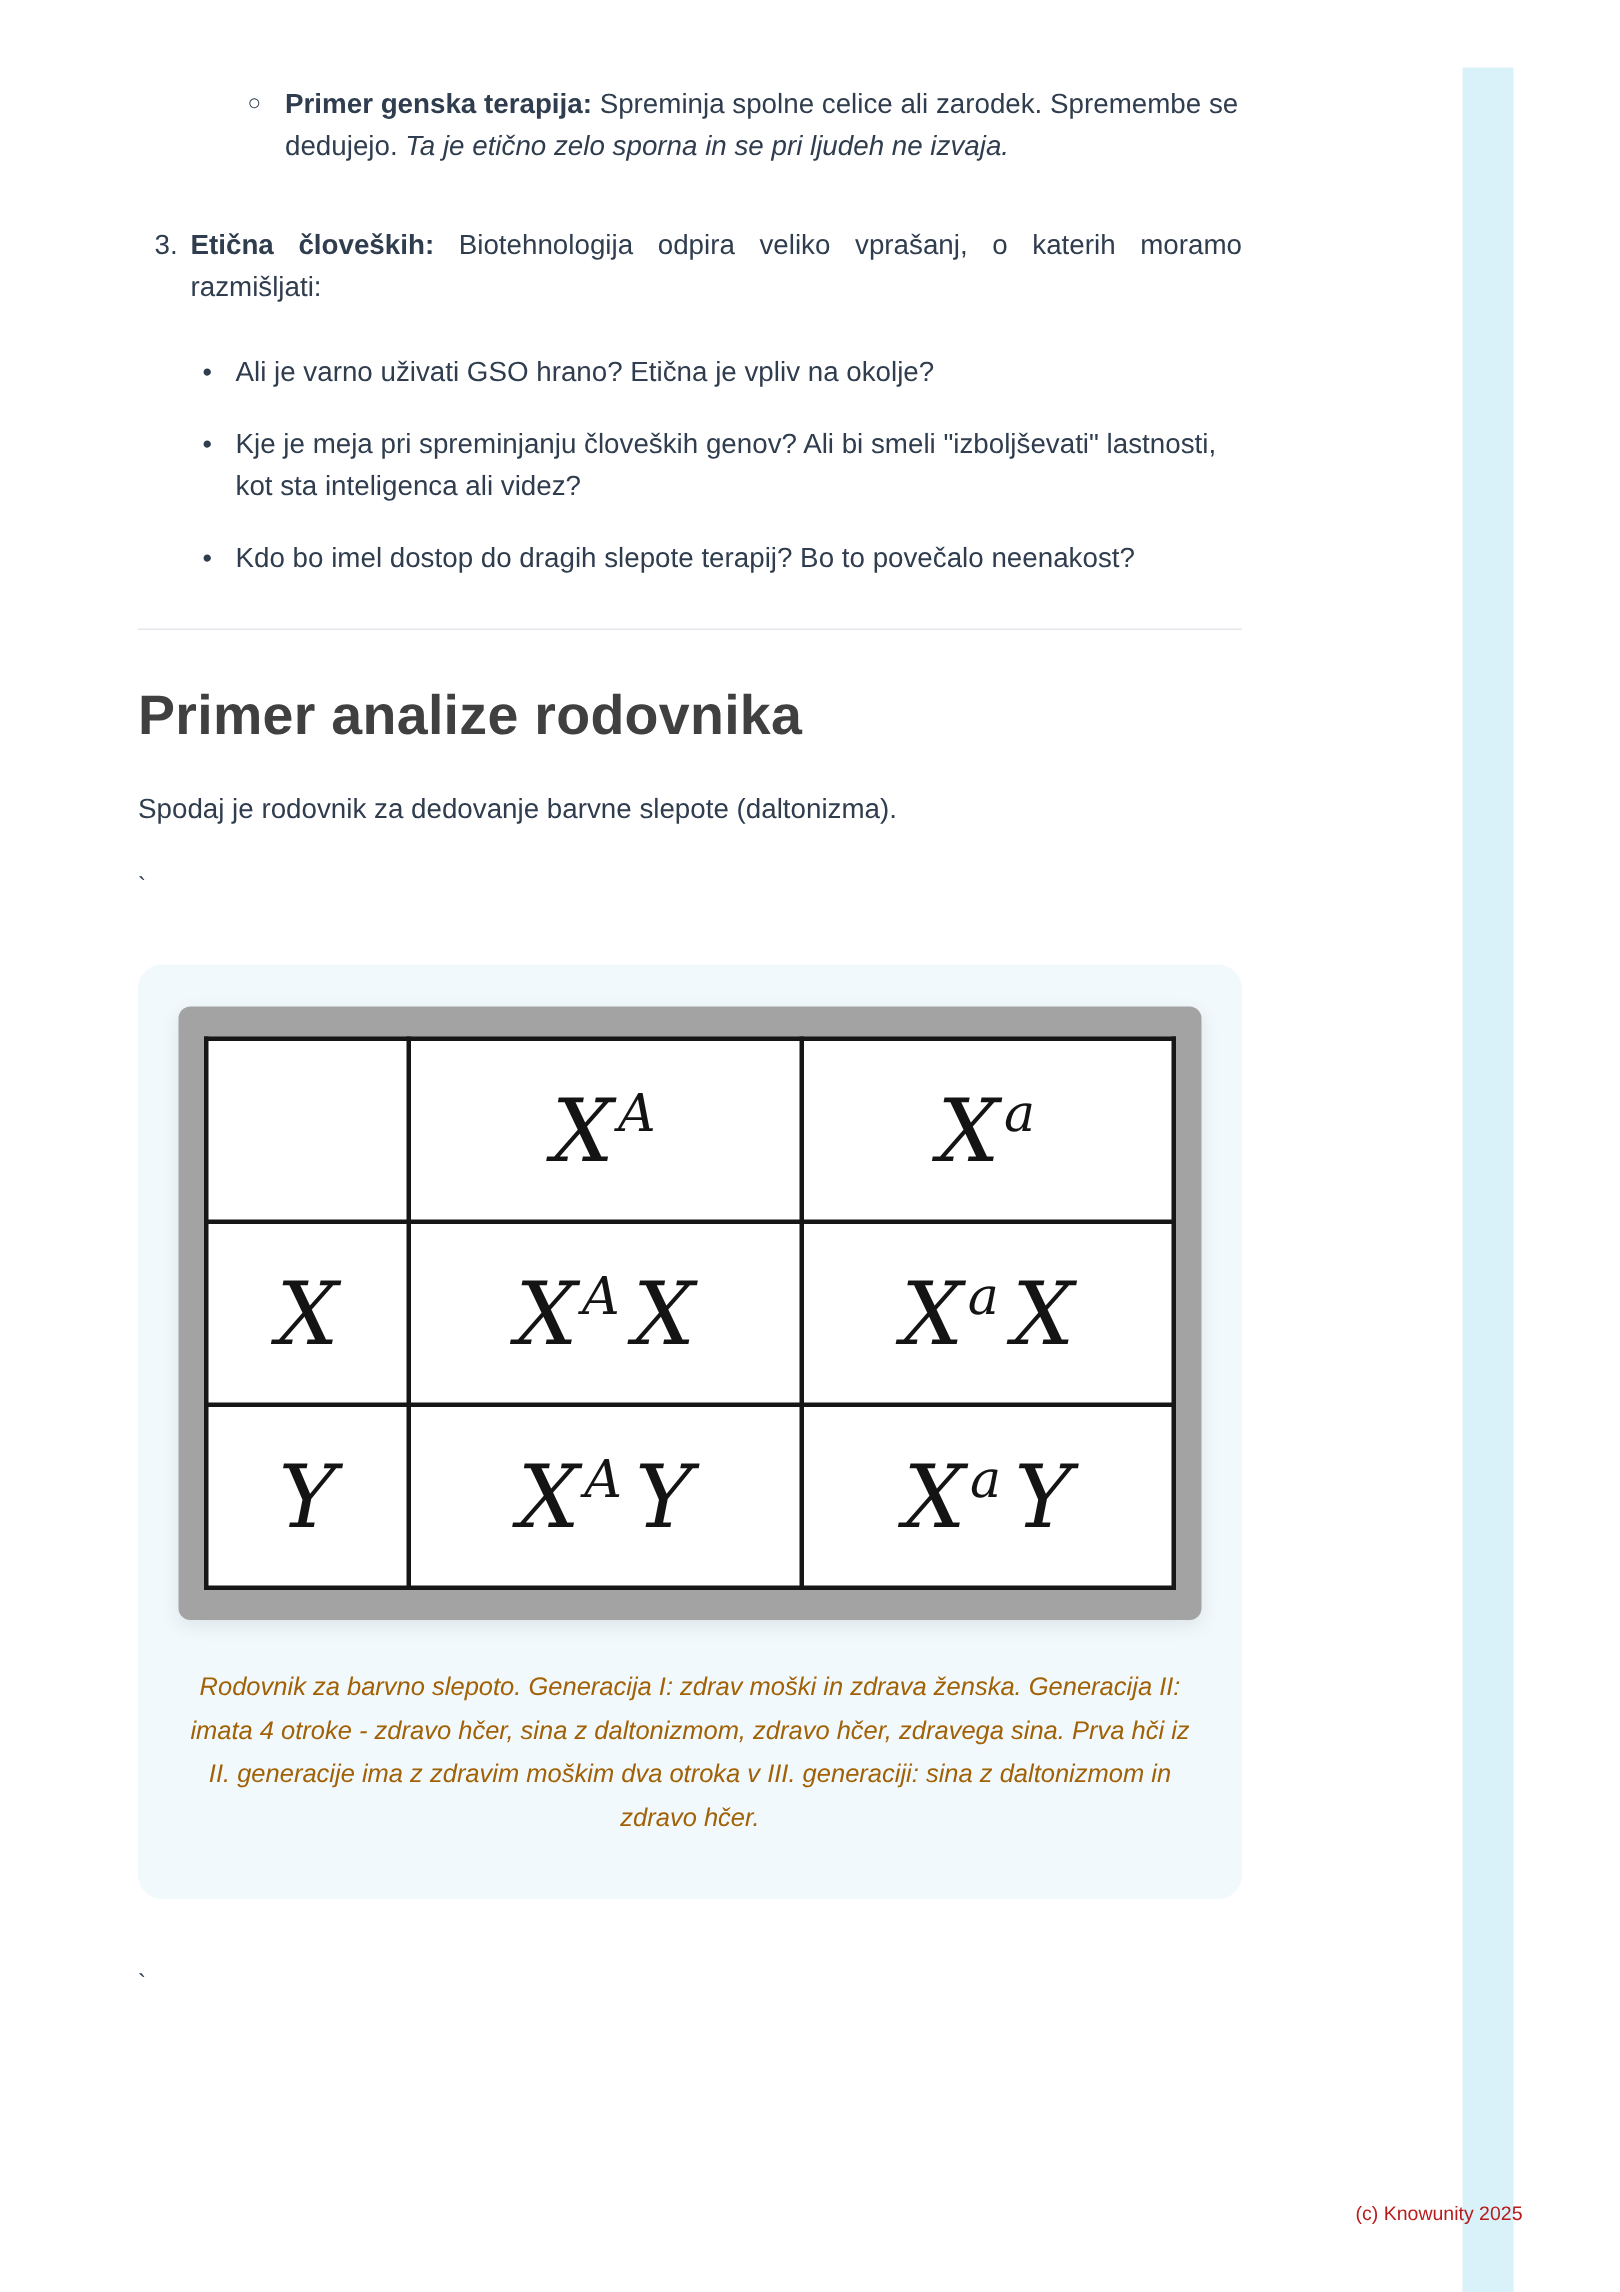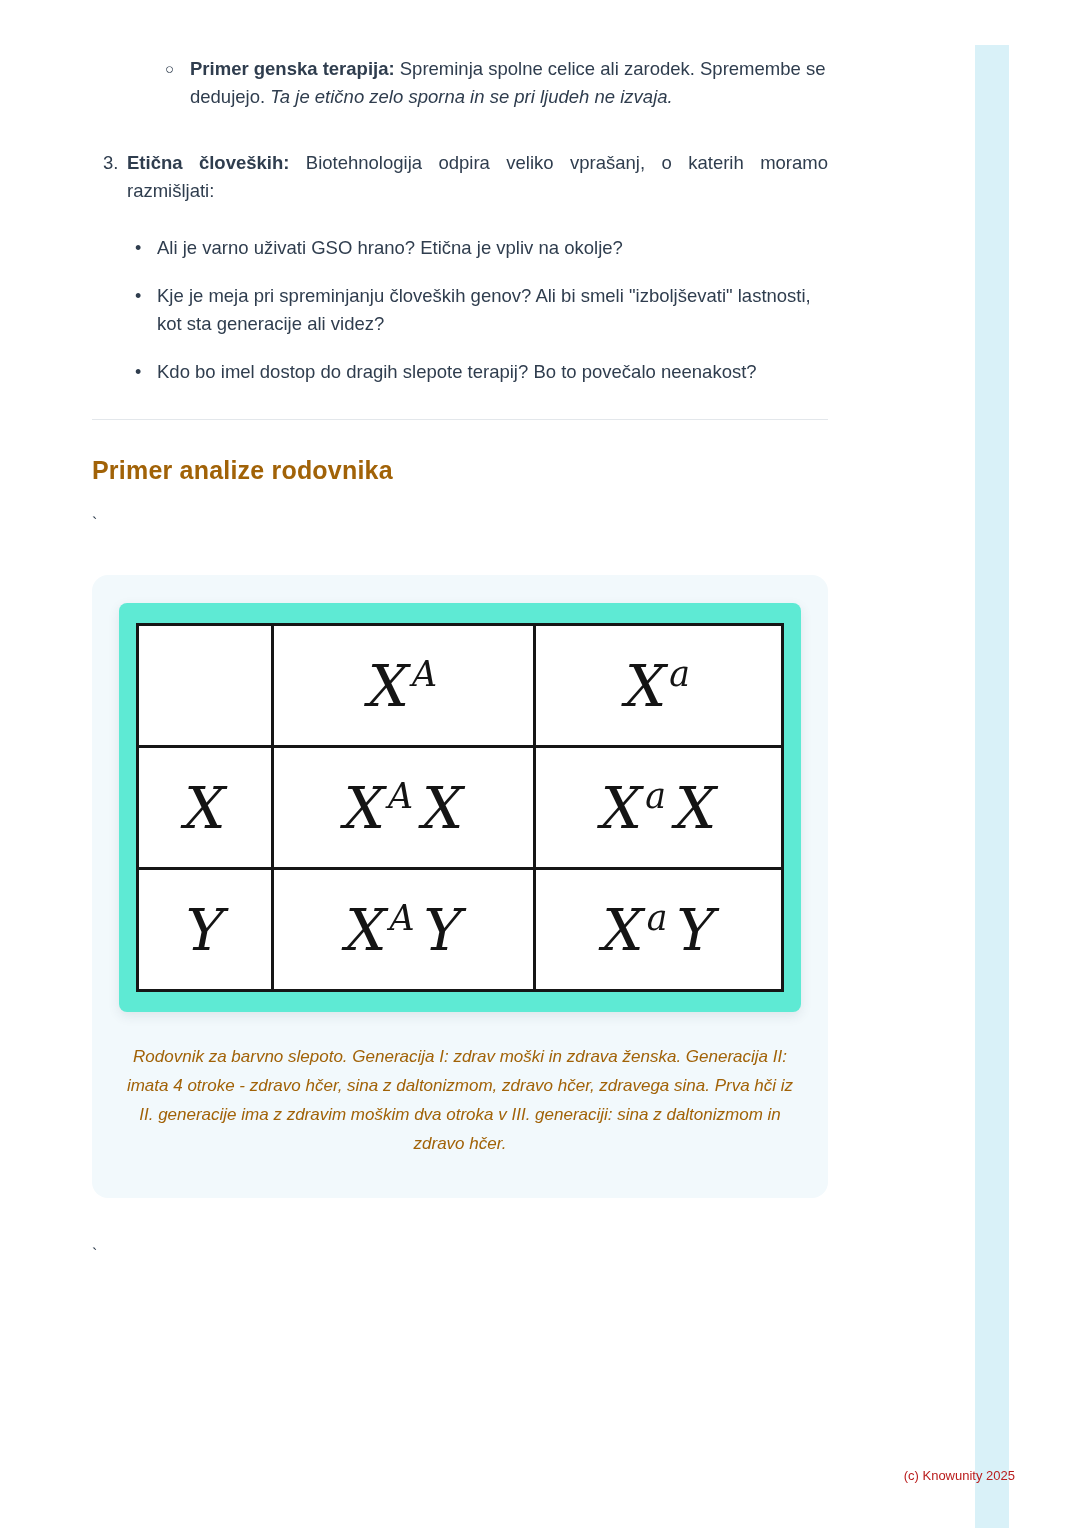--- a/index.html
+++ b/index.html
@@ -68,43 +68,43 @@
   .bullet-item .bullet-text { flex: 1; }
 
   .divider {
     border: none;
     border-top: 1px solid #e3e7eb;
     margin: 33px 0 0 0;
   }
 
   .section-heading {
     margin: 36px 0 13px 0;
-    font-size: 25px;
+    font-size: 37px;
     font-weight: 700;
-    color: #a16207;
+    color: #404040;
     letter-spacing: 0.2px;
   }
   .intro { margin-top: 27px; }
 
   .stray {
     margin-top: 30px;
     font-size: 16px;
     color: #2f3d4e;
   }
 
   
   .figure-card {
     margin: 42px 0 0 0;
     width: 736px;
     background: #f2f9fc;
     border-radius: 16px;
     padding: 28px 27px 40px 27px;
   }
   .image-panel {
-    background: #5eead4;
+    background: #a3a3a3;
     border-radius: 8px;
     box-shadow: 0 4px 12px rgba(40,60,80,0.10);
     padding: 20px 14px;
   }
   table.punnett {
     border-collapse: collapse;
     margin: 0 auto;
     table-layout: fixed;
   }
   table.punnett td {
@@ -168,32 +168,33 @@
     <p class="num-text body-text"><span class="bold">Etična človeških:</span><span> Biotehnologija odpira veliko vprašanj, o katerih moramo razmišljati:</span></p>
   </div>
 
   <div class="bullet-list">
     <div class="bullet-item">
       <span class="marker">•</span>
       <p class="bullet-text body-text">Ali je varno uživati GSO hrano? Etična je vpliv na okolje?</p>
     </div>
     <div class="bullet-item">
       <span class="marker">•</span>
-      <p class="bullet-text body-text">Kje je meja pri spreminjanju človeških genov? Ali bi smeli "izboljševati" lastnosti, kot sta generacije ali videz?</p>
+      <p class="bullet-text body-text">Kje je meja pri spreminjanju človeških genov? Ali bi smeli "izboljševati" lastnosti, kot sta inteligenca ali videz?</p>
     </div>
     <div class="bullet-item">
       <span class="marker">•</span>
       <p class="bullet-text body-text">Kdo bo imel dostop do dragih slepote terapij? Bo to povečalo neenakost?</p>
     </div>
   </div>
 
   <hr class="divider">
 
   <h2 class="section-heading">Primer analize rodovnika</h2>
 
+  <p class="intro body-text">Spodaj je rodovnik za dedovanje barvne slepote (daltonizma).</p>
 
   <div class="stray">`</div>
 
   <figure class="figure-card" style="margin-left:0; margin-right:0;">
     <div class="image-panel">
       <table class="punnett">
         <colgroup>
           <col class="col-head">
             <col class="col-a">
             <col class="col-b">

